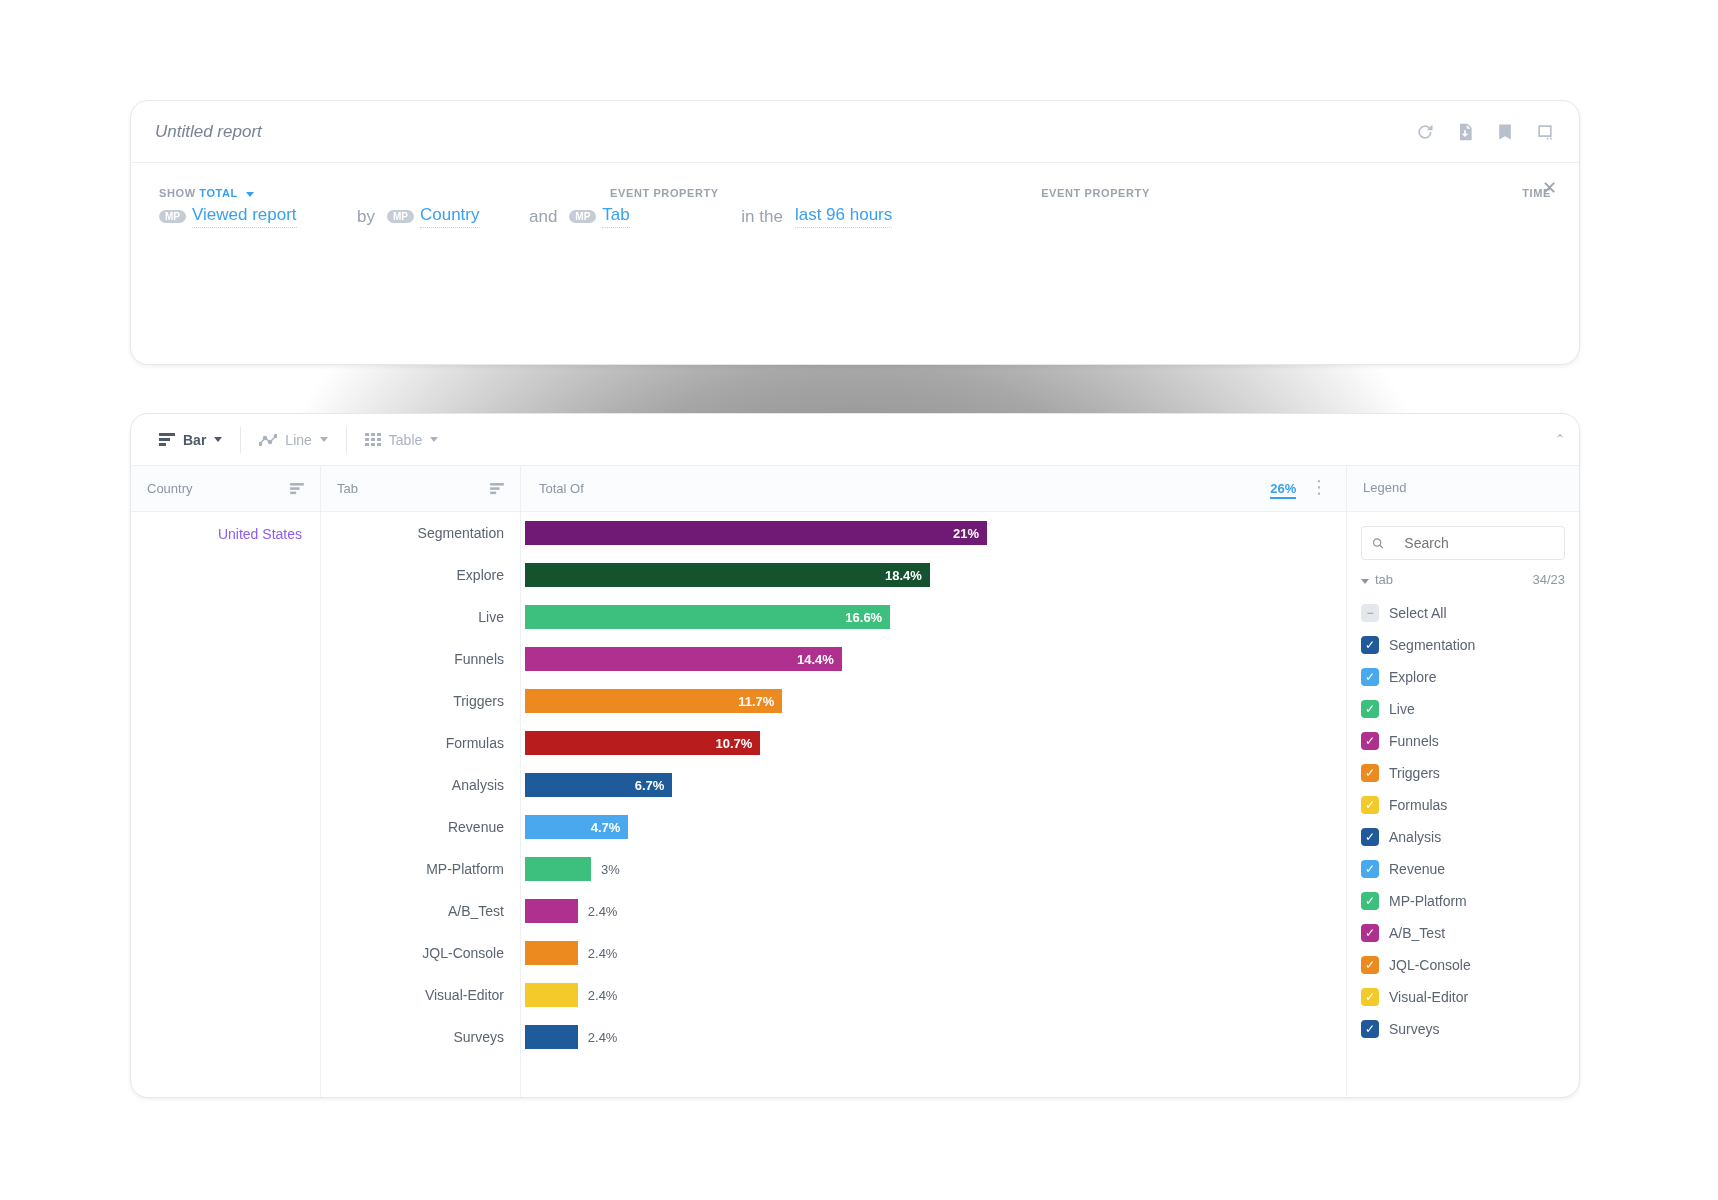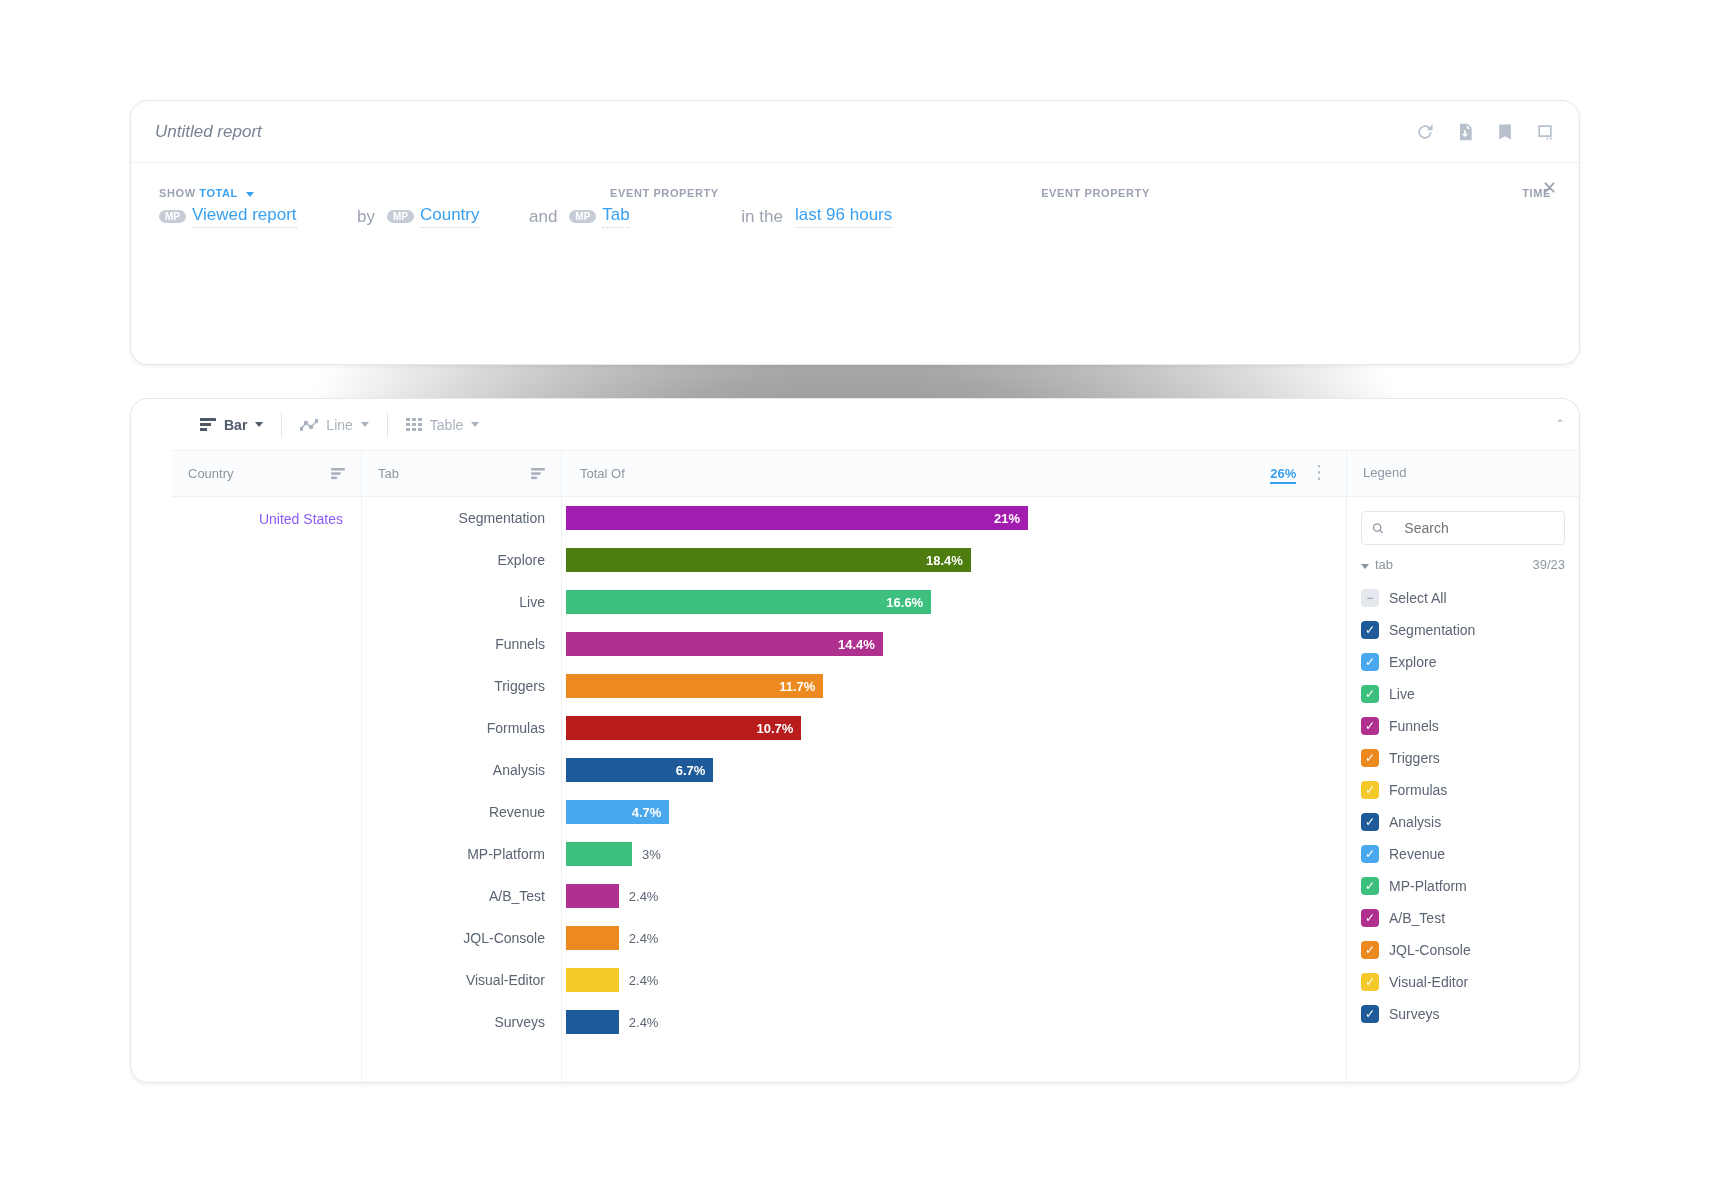--- a/index.html
+++ b/index.html
@@ -1,21 +1,21 @@
 <!DOCTYPE html>
 <html><head>
 <meta charset="utf-8">
 <style>
   * { box-sizing: border-box; margin: 0; padding: 0; font-family: -apple-system, BlinkMacSystemFont, "Segoe UI", Helvetica, Arial, sans-serif; }
   body { background: #fff; width: 1718px; height: 1200px; position: relative; overflow: hidden; }
   .stage { position: absolute; left: 130px; top: 100px; width: 1450px; height: 980px; }
   .shadow { position: absolute; inset: -60px; border-radius: 120px; background: radial-gradient(closest-side, rgba(0,0,0,0.55), rgba(0,0,0,0.35) 40%, rgba(0,0,0,0.12) 65%, rgba(0,0,0,0) 78%); filter: blur(4px); z-index: 0; }
   .panel { position: absolute; background: #fff; border: 1px solid #e4e7eb; border-radius: 18px; box-shadow: 0 2px 4px rgba(0,0,0,0.06); z-index: 2; }
   .top-panel { left: 0; top: 0; width: 1450px; height: 265px; }
-  .bot-panel { left: 0; top: 298px; width: 1450px; height: 685px; overflow: hidden; padding-left: 41px; }
+  .bot-panel { left: 0; top: 313px; width: 1450px; height: 685px; overflow: hidden; }
 
   .title-bar { display: flex; align-items: center; justify-content: space-between; height: 62px; padding: 0 24px; border-bottom: 1px solid #eef1f4; }
   .title-text { font-size: 17px; font-style: italic; color: #788394; }
   .title-actions { display: flex; gap: 20px; align-items: center; }
   .title-actions .ico { width: 20px; height: 20px; color: #b8c0cc; cursor: pointer; }
 
   .query-body { position: relative; padding: 24px 28px 0 28px; }
   .close-x { position: absolute; right: 22px; top: 14px; color: #9aa3af; font-size: 18px; cursor: pointer; }
   .query-row-labels { display: flex; gap: 0; font-size: 11px; letter-spacing: 0.6px; color: #9aa3af; font-weight: 600; margin-bottom: 6px; justify-content: space-between; }
   .ql-show { width: 210px; }
@@ -213,26 +213,26 @@
           <div class="row tab-label">Analysis</div>
           <div class="row tab-label">Revenue</div>
           <div class="row tab-label">MP-Platform</div>
           <div class="row tab-label">A/B_Test</div>
           <div class="row tab-label">JQL-Console</div>
           <div class="row tab-label">Visual-Editor</div>
           <div class="row tab-label">Surveys</div>
         </div>
       <div class="body-bars" id="bars">
           <div class="row bar-row">
-            <div class="bar" style="width: 462px; background: #a21caf;">
+            <div class="bar" style="width: 462px; background: #701a75;">
               <span class="bar-pct-in">21%</span>
             </div>
           </div>
           <div class="row bar-row">
-            <div class="bar" style="width: 404.8px; background: #4d7c0f;">
+            <div class="bar" style="width: 404.8px; background: #14532d;">
               <span class="bar-pct-in">18.4%</span>
             </div>
           </div>
           <div class="row bar-row">
             <div class="bar" style="width: 365.2px; background: rgb(61, 192, 126);">
               <span class="bar-pct-in">16.6%</span>
             </div>
           </div>
           <div class="row bar-row">
             <div class="bar" style="width: 316.8px; background: rgb(176, 48, 143);">
@@ -283,21 +283,21 @@
       <div class="body-legend">
         <div class="legend-search">
           <svg width="15" height="15" viewBox="0 0 24 24" fill="none" stroke="#8d96a3" stroke-width="2.5">
               <circle cx="10" cy="10" r="7"></circle>
               <line x1="21" y1="21" x2="15" y2="15"></line>
             </svg>
           <input type="text" placeholder="Search" style="">
         </div>
         <div class="legend-head">
           <span><span class="tri"></span><span>tab</span></span>
-          <span>39/23</span>
+          <span>34/23</span>
         </div>
         <div class="legend-item">
           <span class="chk minus">−</span>
           <span>Select All</span>
         </div>
         <div id="legend-items">
             <div class="legend-item">
               <span class="chk" style="background: rgb(31, 90, 154);">✓</span>
               <span>Segmentation</span>
             </div>

